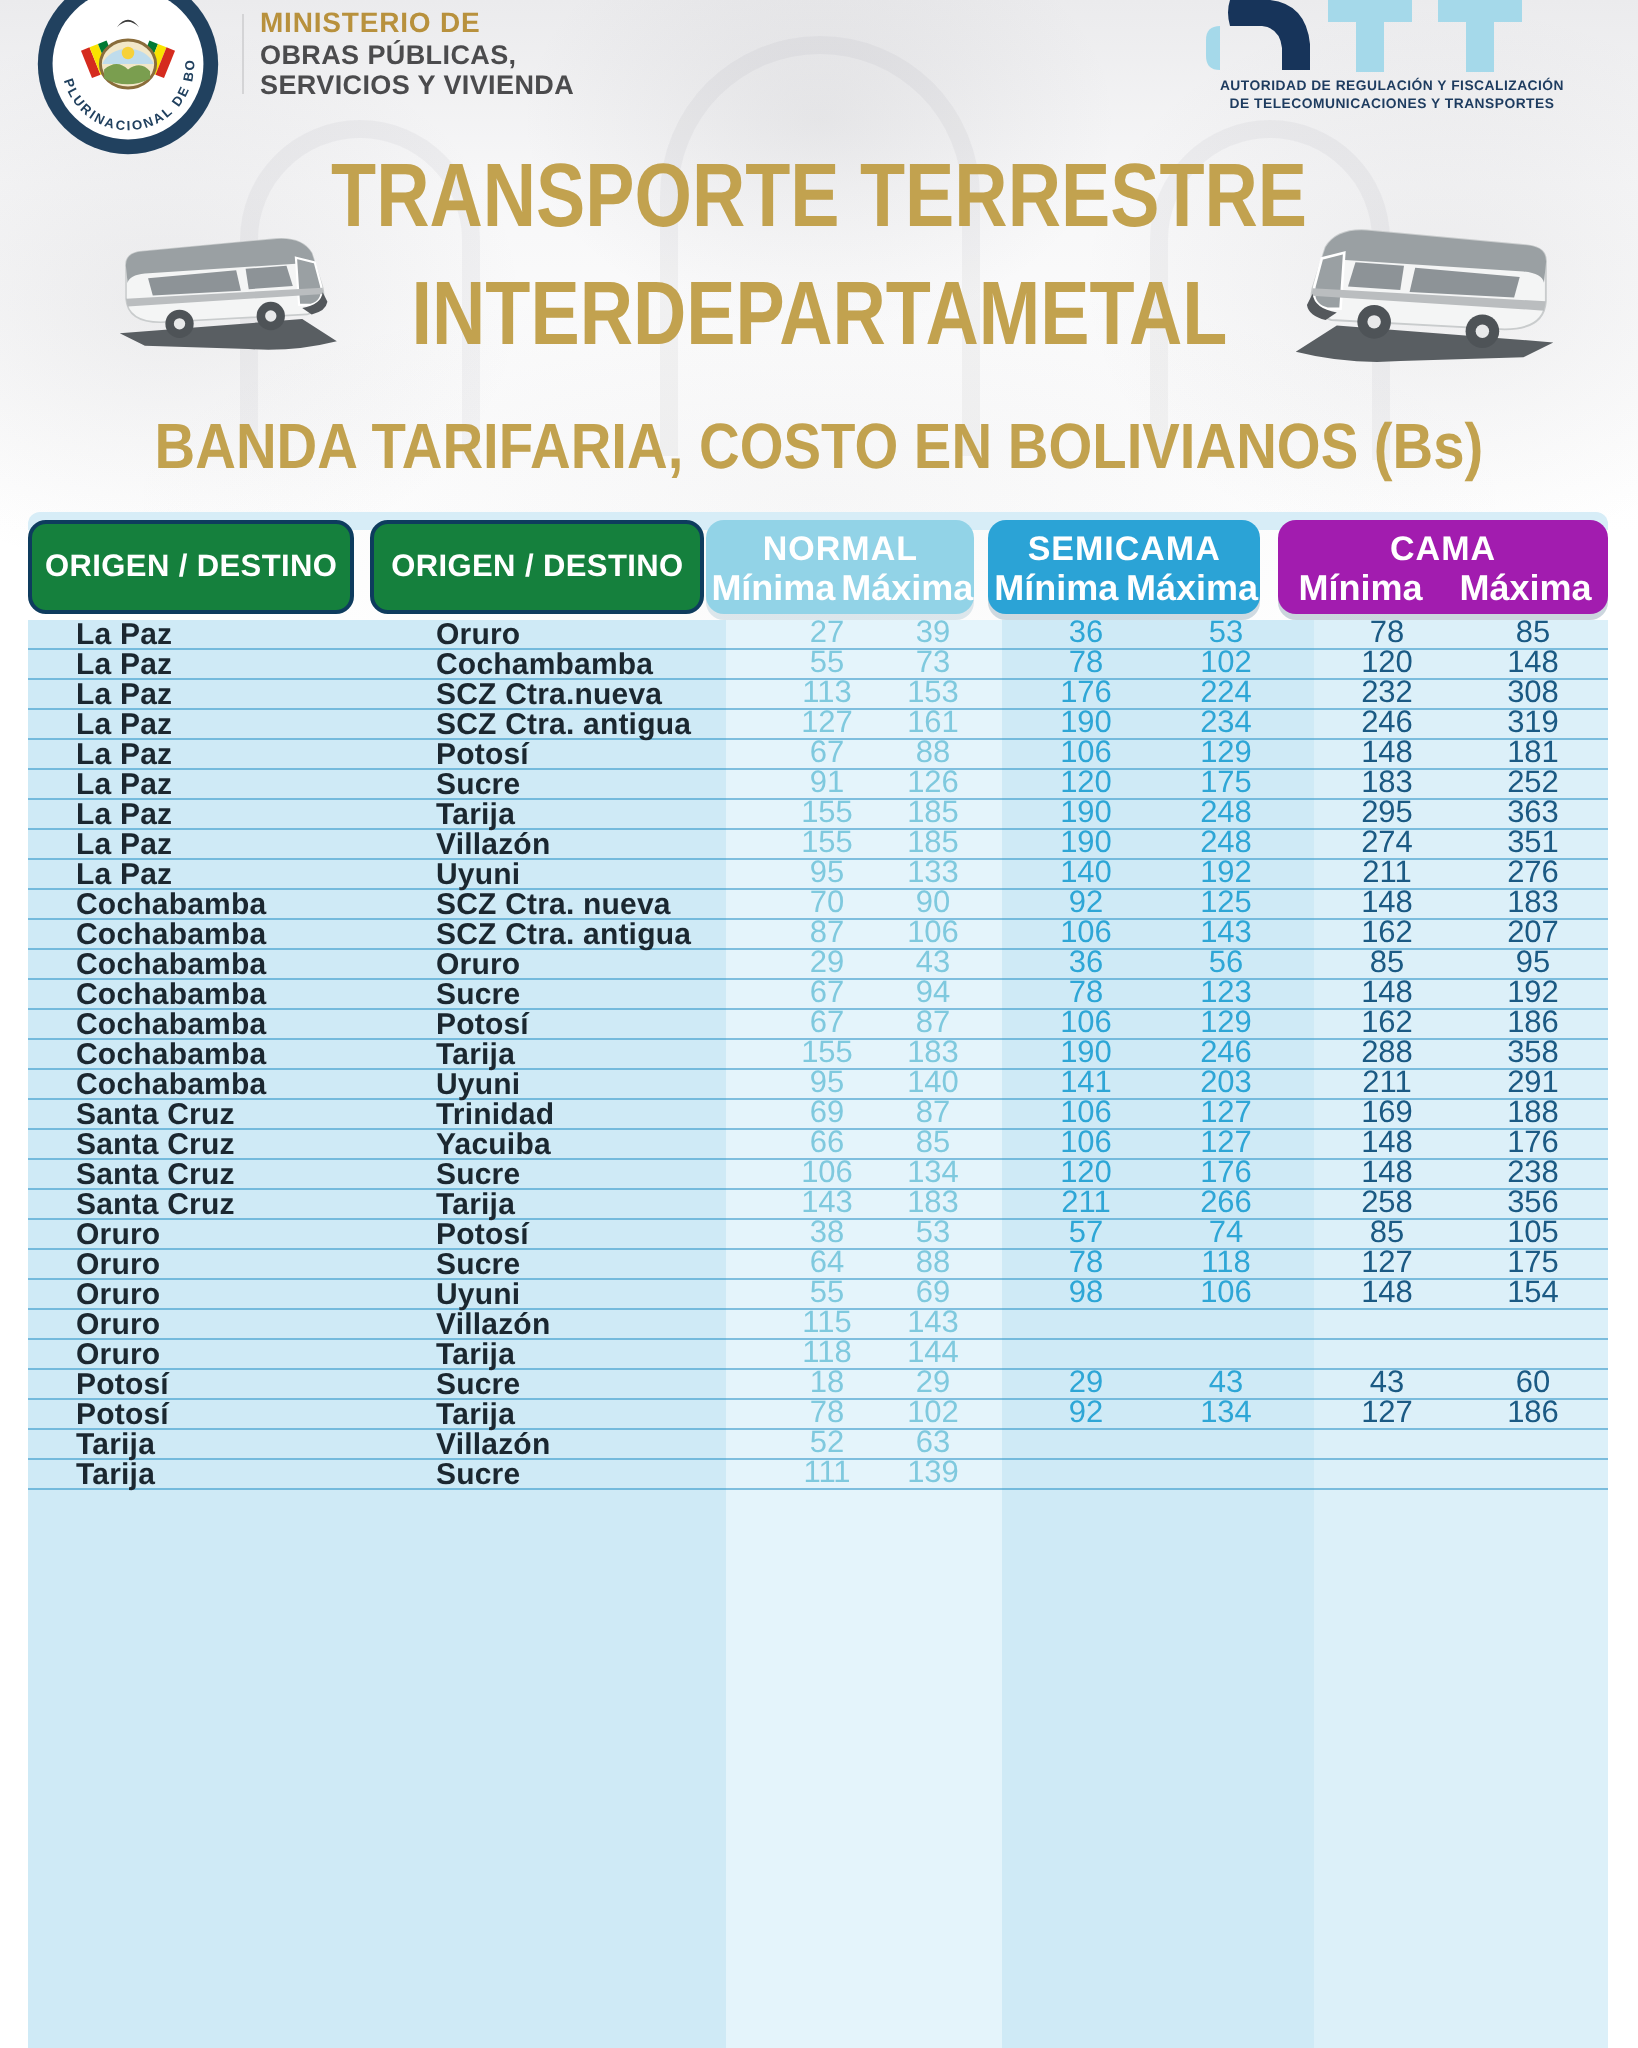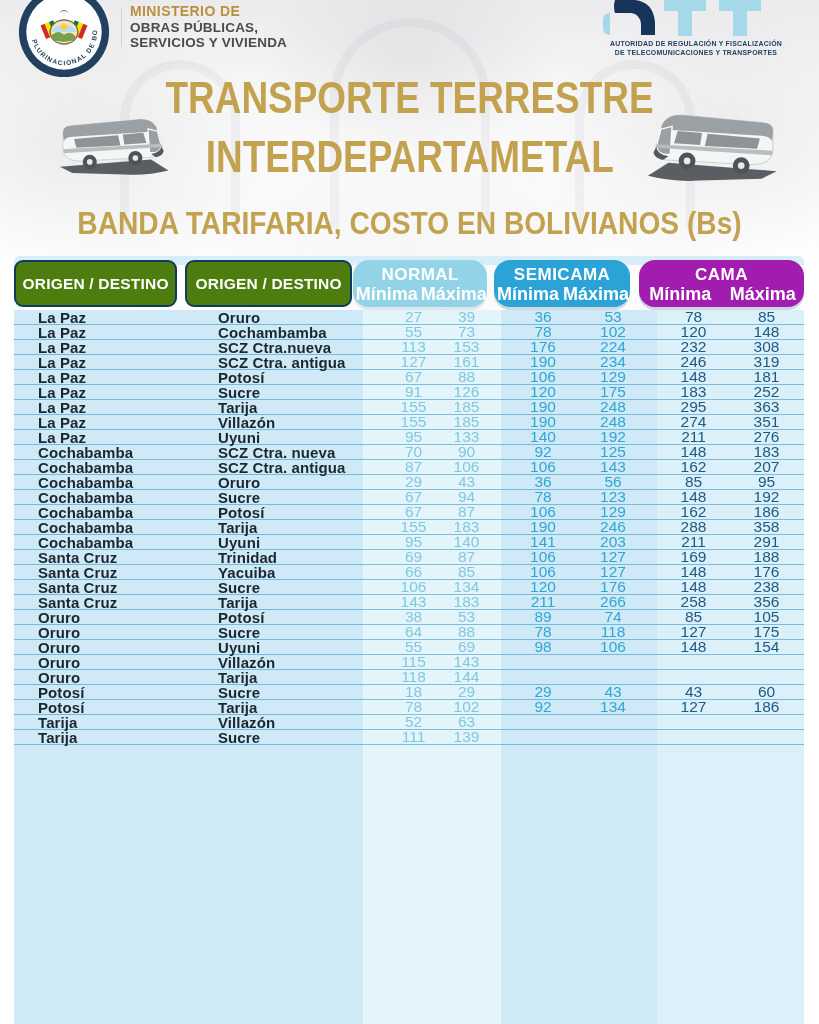--- a/index.html
+++ b/index.html
@@ -51,24 +51,24 @@
   .bus-left  { left:52px;  top:110px; width:118px; }
   .bus-right { left:646px; top:104px; width:140px; transform:scaleX(-1); }
 
   
   .fare-table { position:absolute; left:14px; top:260px; width:790px; z-index:2; }
   .fare-table::before { content:""; position:absolute; left:0; right:0; top:-4px; height:9px;
                         background:#d7edf7; border-radius:6px 6px 0 0; z-index:-1; }
   .thead { display:flex; height:47px; }
   .hblock { border-radius:9px; color:#fff; display:flex; flex-direction:column;
             align-items:center; justify-content:center; }
-  .hblock.origin { width:168px; background:#4d7c0f; border:2px solid #0e3c5e;
+  .hblock.origin { width:168px; background:#15803d; border:2px solid #0e3c5e;
                    font-size:15.5px; font-weight:bold; letter-spacing:.2px; }
   .hblock.origin2 { margin-left:8px; width:172px; }
-  .hgroup { padding-top:3px;border-radius:16px; }
+  .hgroup { padding-top:3px; }
   .hgroup .glabel { font-size:17px; font-weight:bold; letter-spacing:.5px; line-height:1.15; }
   .hgroup .gsub { display:flex; width:100%; font-size:18px; font-weight:bold; }
   .hgroup .gsub span { width:50%; text-align:center; }
   .hg-normal { margin-left:1px; width:138px; background:#92d3e7; box-shadow:0 3px 0 rgba(0,80,120,.12); }
   .hg-semi   { margin-left:7px; width:140px; background:#2ba3d6; box-shadow:0 3px 0 rgba(0,60,100,.18); }
   .hg-cama   { margin-left:9px; width:170px; background:#a21caf; box-shadow:0 3px 0 rgba(0,50,90,.20); }
 
   .tbody { margin-top:3px; height:715px;
     background:linear-gradient(90deg,
       #cfeaf6 0px, #cfeaf6 349px,
@@ -405,21 +405,21 @@
         <div class="num c-semi n-smin">211</div>
         <div class="num c-semi n-smax">266</div>
         <div class="num c-cama n-cmin">258</div>
         <div class="num c-cama n-cmax">356</div>
       </div>
       <div class="row">
         <div class="cell origin-cell">Oruro</div>
         <div class="cell dest-cell">Potosí</div>
         <div class="num c-normal n-nmin">38</div>
         <div class="num c-normal n-nmax">53</div>
-        <div class="num c-semi n-smin">89</div>
+        <div class="num c-semi n-smin">57</div>
         <div class="num c-semi n-smax">74</div>
         <div class="num c-cama n-cmin">85</div>
         <div class="num c-cama n-cmax">105</div>
       </div>
       <div class="row">
         <div class="cell origin-cell">Oruro</div>
         <div class="cell dest-cell">Sucre</div>
         <div class="num c-normal n-nmin">64</div>
         <div class="num c-normal n-nmax">88</div>
         <div class="num c-semi n-smin">78</div>

